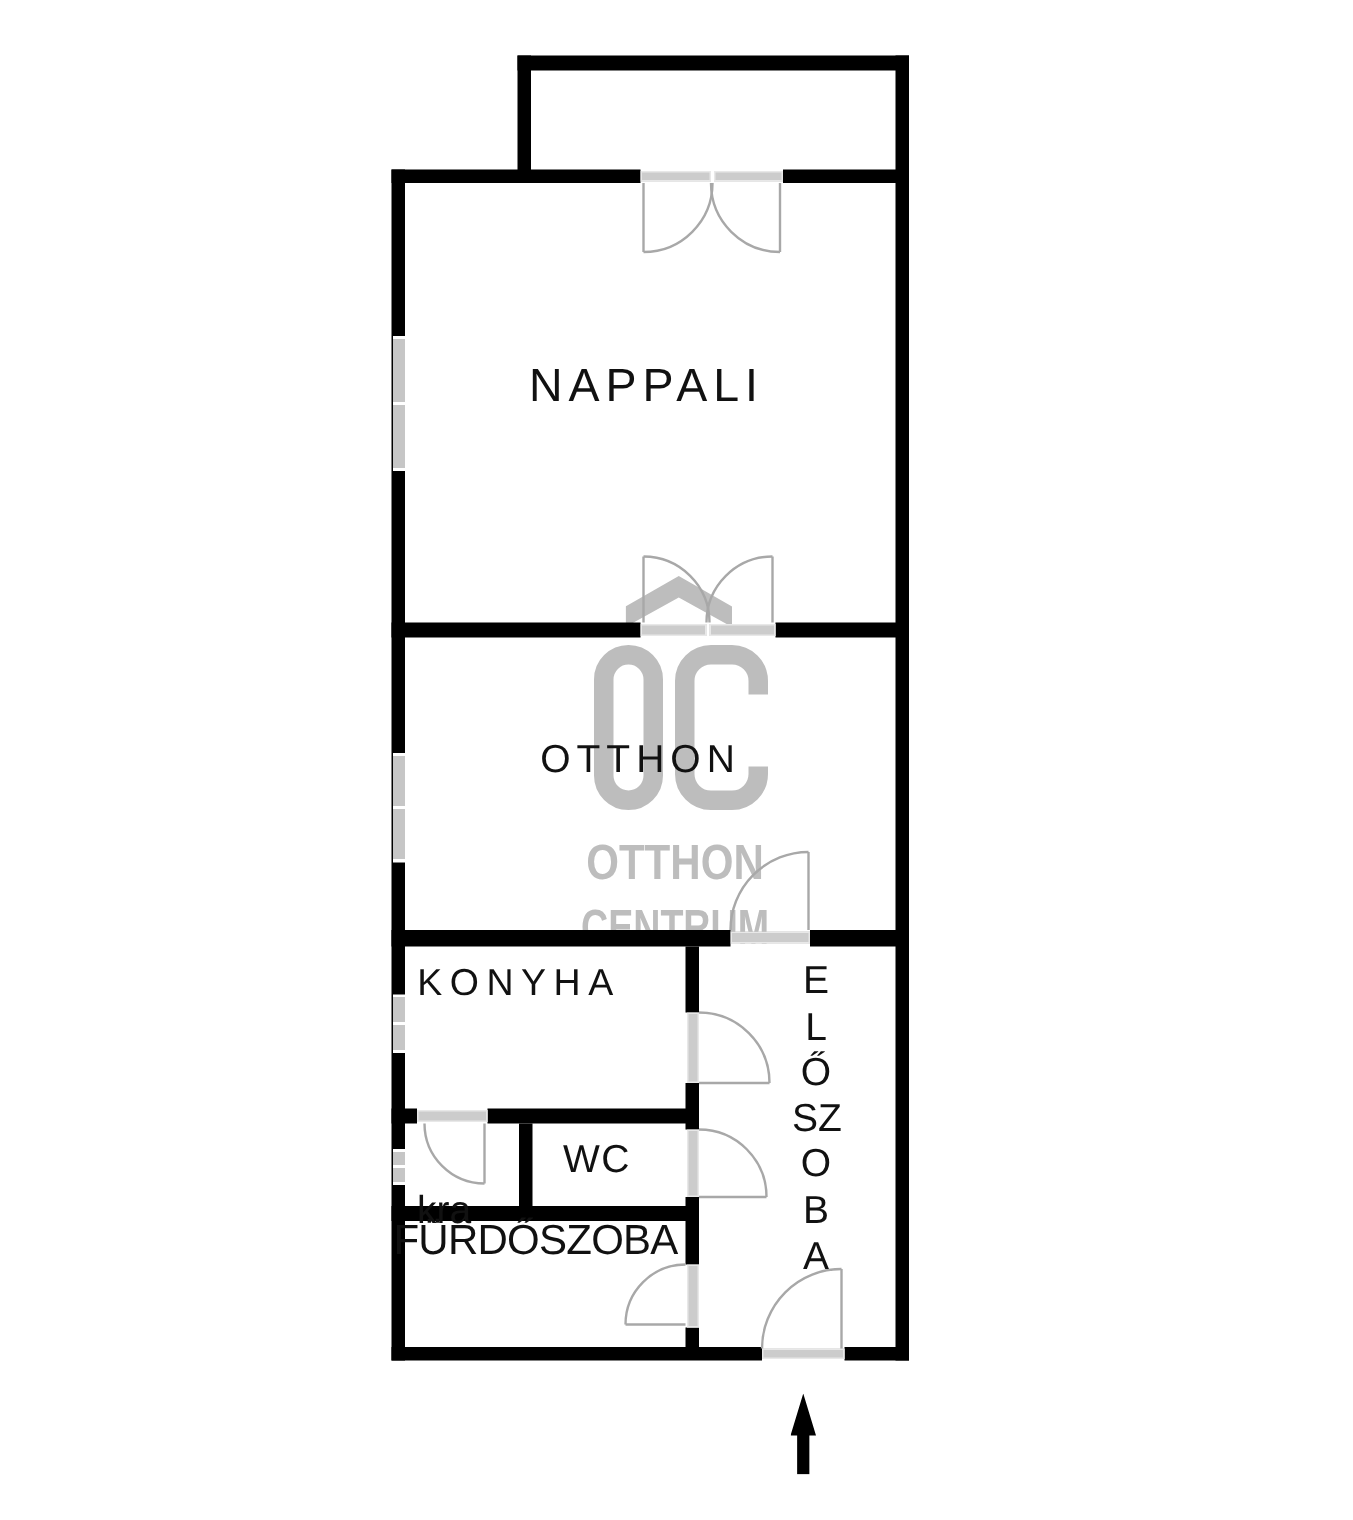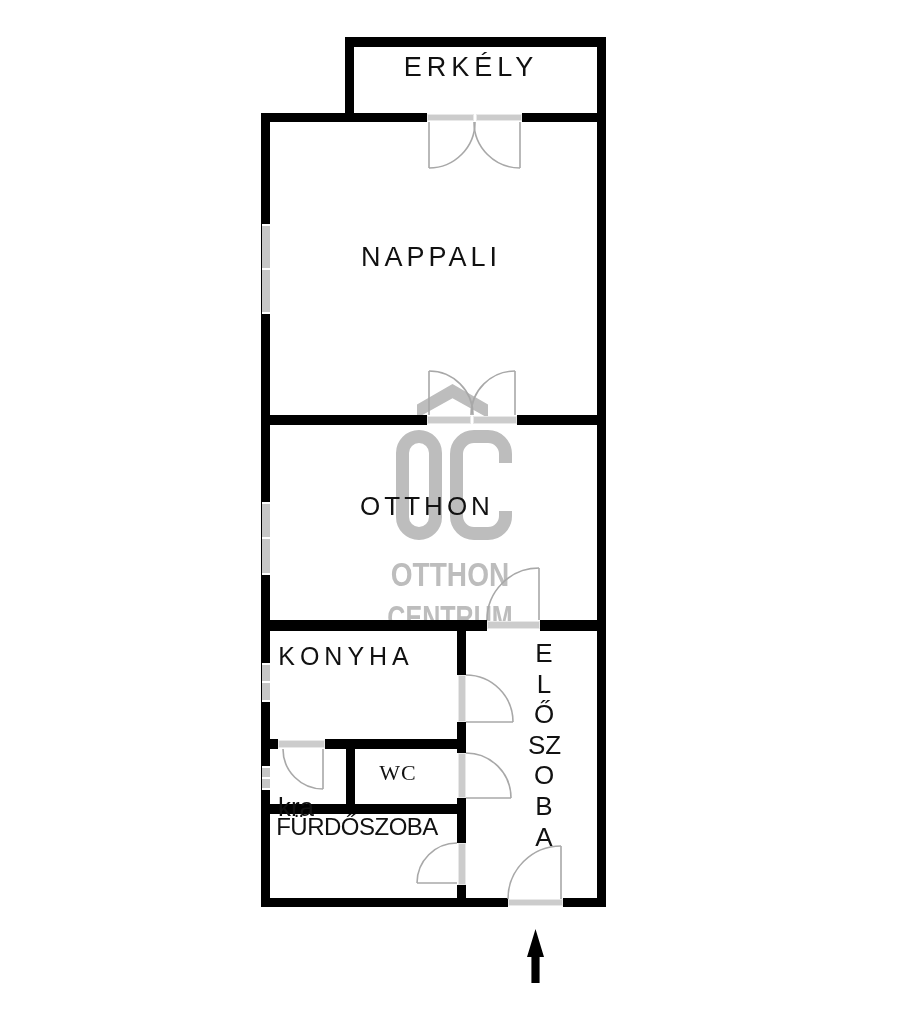--- a/index.html
+++ b/index.html
@@ -22,26 +22,26 @@
          #c6c6c6 2px calc(50% - 1px),
          #ffffff calc(50% - 1px) calc(50% + 1px),
          #c6c6c6 calc(50% + 1px) calc(100% - 2px),
          #ffffff calc(100% - 2px) 100%);}
   
   .th{position:absolute;background:#cccccc;box-shadow:inset 0 0 0 1px #e8e8e8;}
 
   
   .lbl{position:absolute;color:#111;white-space:nowrap;transform:translate(-50%,-50%);}
   .lbl-erkely   {font-size:27px;letter-spacing:5px;}
-  .lbl-nappali  {font-size:27px;letter-spacing:4px;}
+  .lbl-nappali  {font-size:31px;letter-spacing:4px;}
   .lbl-szoba    {font-size:26px;letter-spacing:4px;}
   .lbl-konyha   {font-size:25px;letter-spacing:5px;}
   .lbl-kra      {font-size:26px;letter-spacing:0;margin-top:24px;}
-  .lbl-wc       {font-size:22px;letter-spacing:1px;font-family:Liberation Serif, serif;}
-  .lbl-furdo    {font-size:24px;letter-spacing:-0.5px;}
+  .lbl-wc       {font-size:26px;letter-spacing:1px;}
+  .lbl-furdo    {font-size:28px;letter-spacing:-0.5px;}
   .lbl-eloszoba {position:absolute;left:528px;top:638px;width:32px;text-align:center;
                  font-size:26px;line-height:30.6px;color:#111;transform:none;}
 
   
   .wm{position:absolute;color:#bdbdbd;}
   .wm-roof{left:417px;top:384px;width:71px;height:34px;background:#bdbdbd;
            clip-path:polygon(50% 0,100% 60%,100% 100%,50% 42%,0 100%,0 60%);}
   .wm-o{left:396px;top:430px;width:46px;height:110px;border:13px solid #bdbdbd;
         border-radius:23px;box-sizing:border-box;}
   .wm-c{left:450px;top:430px;width:62px;height:110px;border:13px solid #bdbdbd;
@@ -153,21 +153,20 @@
       <line x1="561" y1="899" x2="561" y2="846"></line>
       <path d="M508 899 A53 53 0 0 1 561 846"></path>
     </g>
     <g>
       <line x1="323" y1="749" x2="323" y2="789"></line>
       <path d="M283 749 A40 40 0 0 0 323 789"></path>
     </g>
   </svg>
 
   <div class="layer label-layer">
-    <div class="lbl lbl-erkely" style="left:471px;top:67px">ERKÉLY</div>
     <div class="lbl lbl-nappali" style="left:431px;top:257px">NAPPALI</div>
     <div class="lbl lbl-szoba" style="left:427px;top:506px">OTTHON</div>
     <div class="lbl lbl-konyha" style="left:346px;top:656px">KONYHA</div>
     <div class="lbl lbl-kra" style="left:296px;top:783px">kra</div>
     <div class="lbl lbl-wc" style="left:398px;top:773px">WC</div>
     <div class="lbl lbl-furdo" style="left:357px;top:827px">FÜRDŐSZOBA</div>
 
     <div class="lbl-eloszoba">
       <div>E</div>
       <div>L</div>

